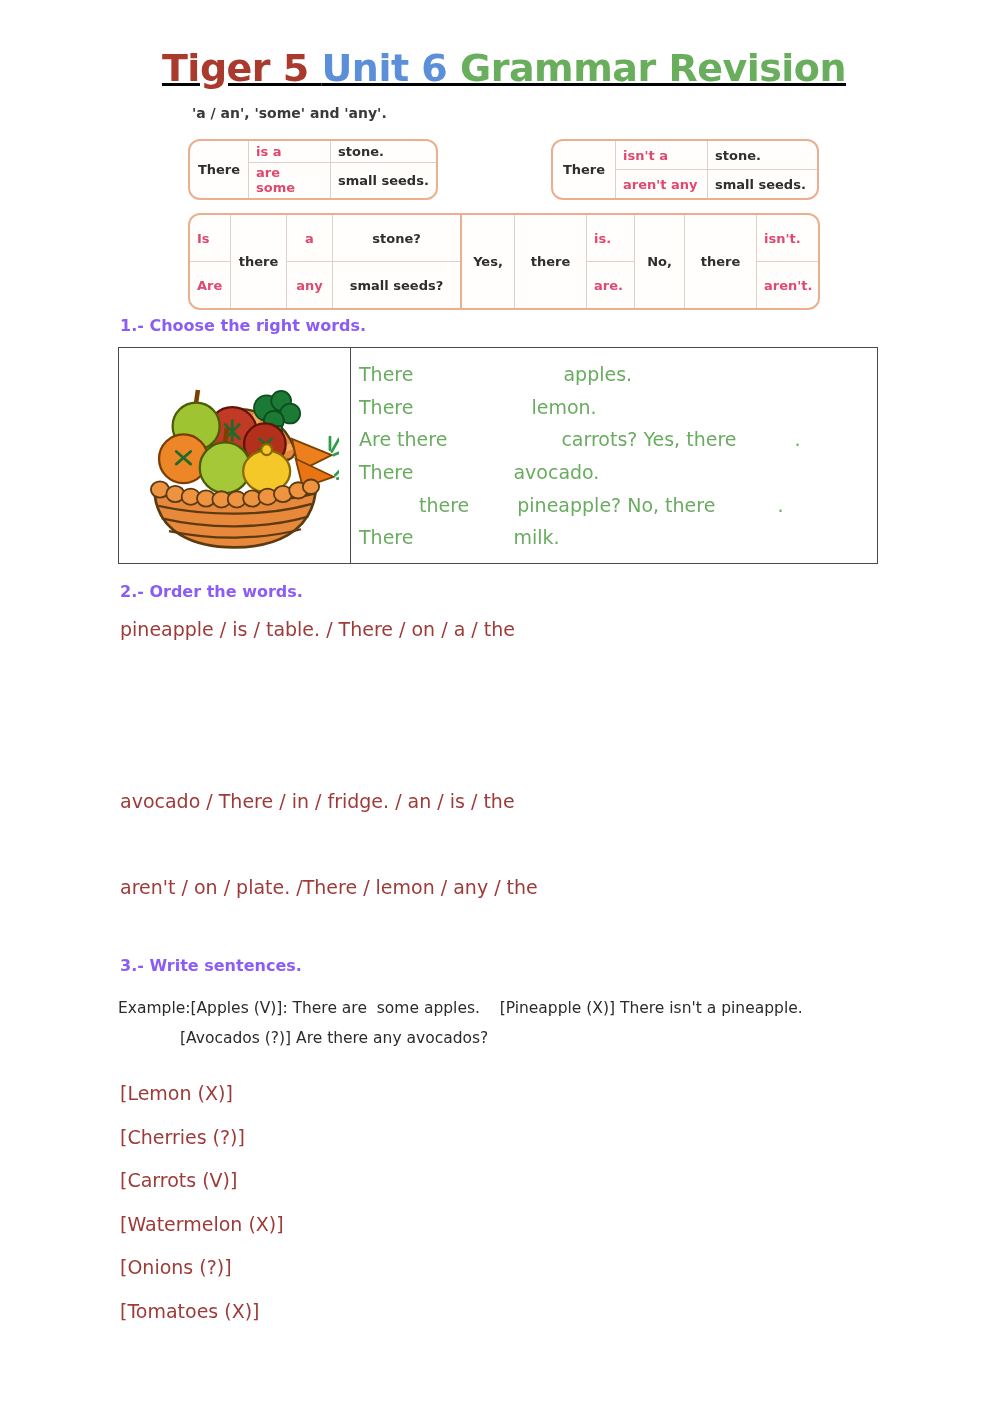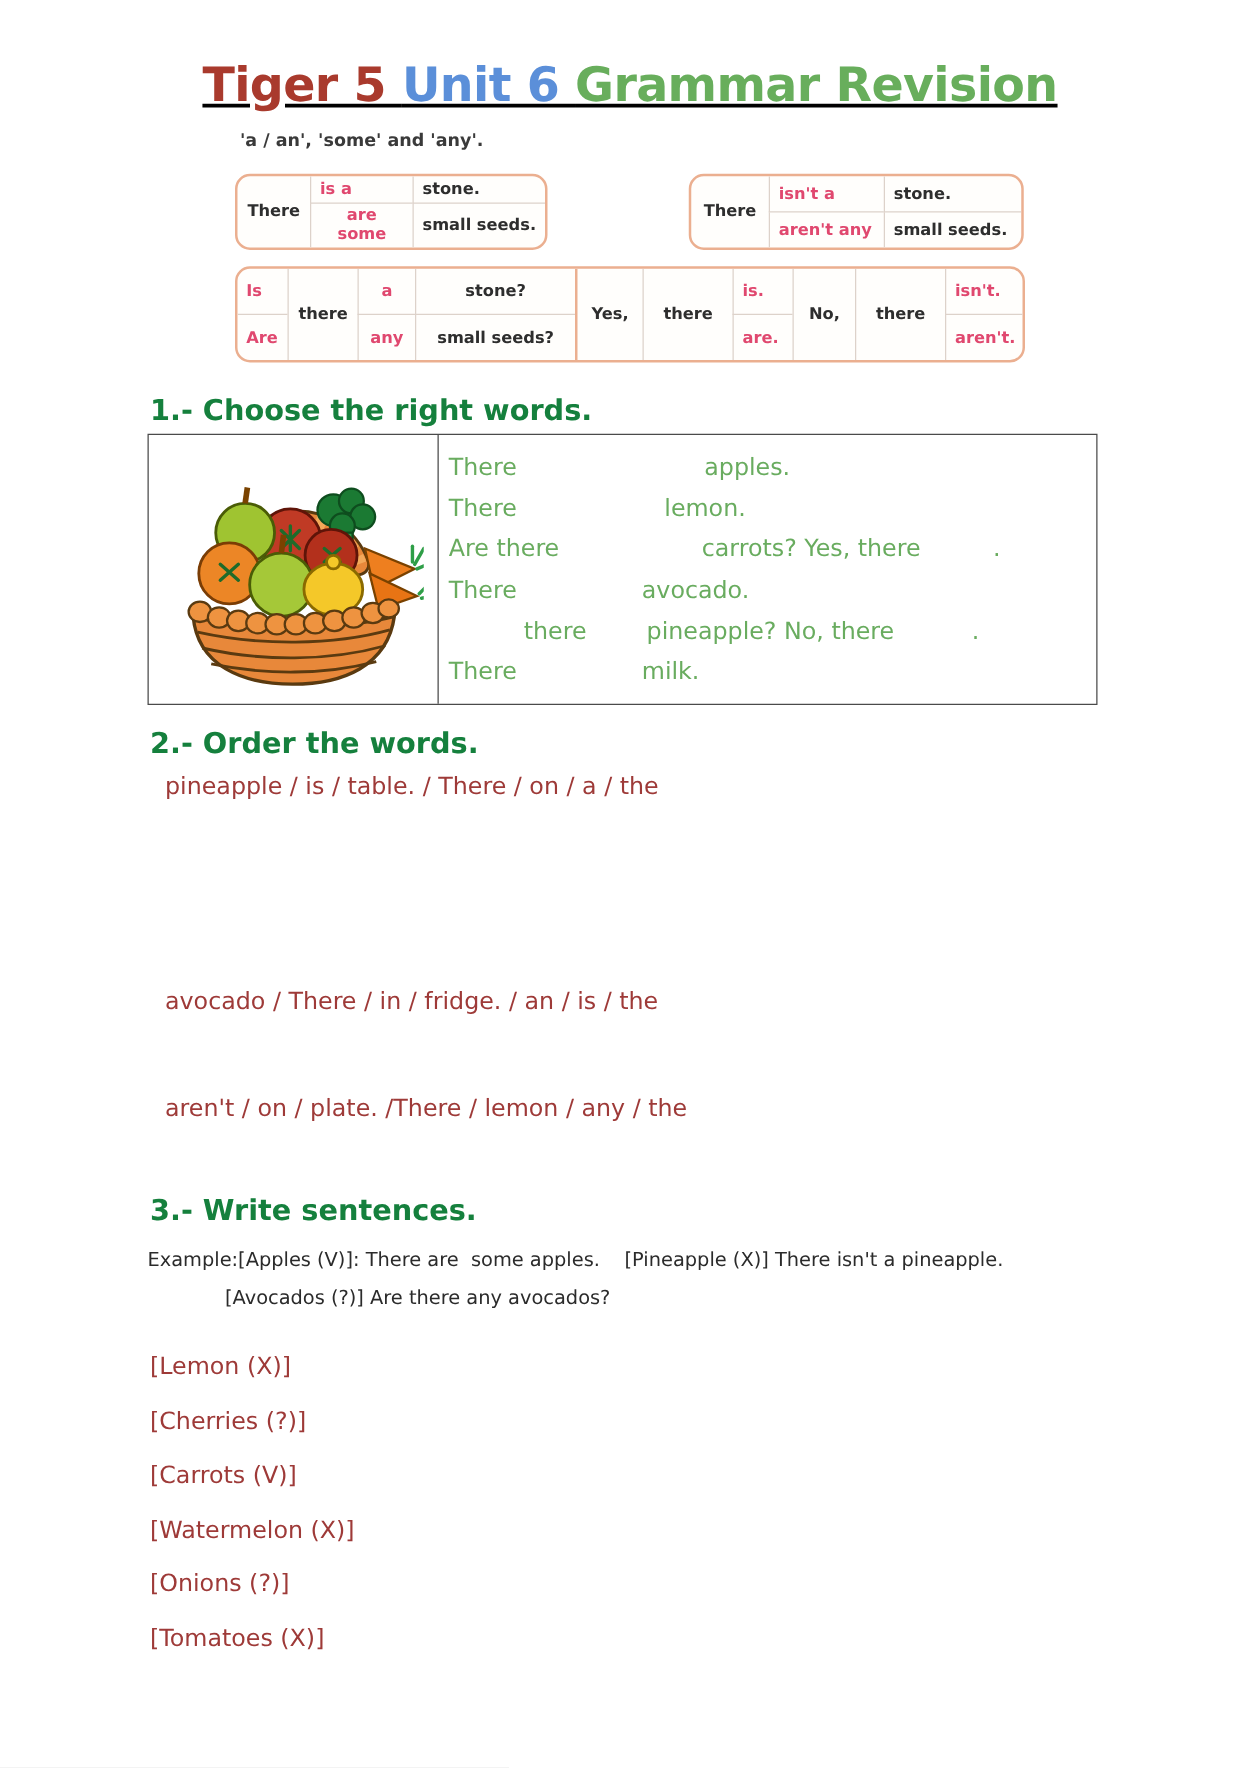--- a/index.html
+++ b/index.html
@@ -29,39 +29,39 @@
   .gbox {
     position: absolute;
     border: 2.5px solid #EBAF90;
     border-radius: 12px;
     background: #FFFEFC;
     font-size: 13px; font-weight: 700; color: #2e2e2e;
     overflow: hidden;
   }
   #gbox1 { left: 188px; top: 139px; width: 250px; height: 61px; }
   #gbox2 { left: 551px; top: 139px; width: 268px; height: 61px; }
-  #gbox3 { left: 188px; top: 213px; width: 632px; height: 77px; }
+  #gbox3 { left: 188px; top: 213px; width: 632px; height: 97px; }
   .ggrid { display: grid; width: 100%; height: 100%; }
   #gbox1 .ggrid { grid-template-columns: 58px 82px 1fr; }
   #gbox2 .ggrid { grid-template-columns: 62px 92px 1fr; }
   #gbox3 .ggrid { grid-template-columns: 40px 56px 46px 128px 54px 72px 48px 50px 72px 1fr; }
-  .cell { display: flex; align-items: center; padding: 0 7px; text-align: center; }
+  .cell { display: flex; align-items: center; padding: 0 7px; }
   .cell.center { justify-content: center; padding: 0 2px; }
   .pink { color: #E0486F; }
   .vline { border-left: 1.5px solid #ddd2ca; }
   .vline-salmon { border-left: 2px solid #EBAF90; }
   .hline { border-bottom: 1.5px solid #ddd2ca; }
   .rspan { grid-row: 1 / 3; }
   
   .h-red {
     position: absolute; left: 120px;
-    font-size: 23px; color: #15803d; font-weight: 600;
+    font-size: 16px; color: #8b5cf6; font-weight: 600;
   }
   .red-line {
-    position: absolute; left: 132px;
+    position: absolute; left: 120px;
     font-size: 19px; color: #9E3A38; font-weight: 500;
   }
   
   .exbox {
     position: absolute; left: 118px; top: 347px;
     width: 760px; height: 217px;
     border: 1.5px solid #4a4a4a;
     display: flex;
     background: #fff;
   }

